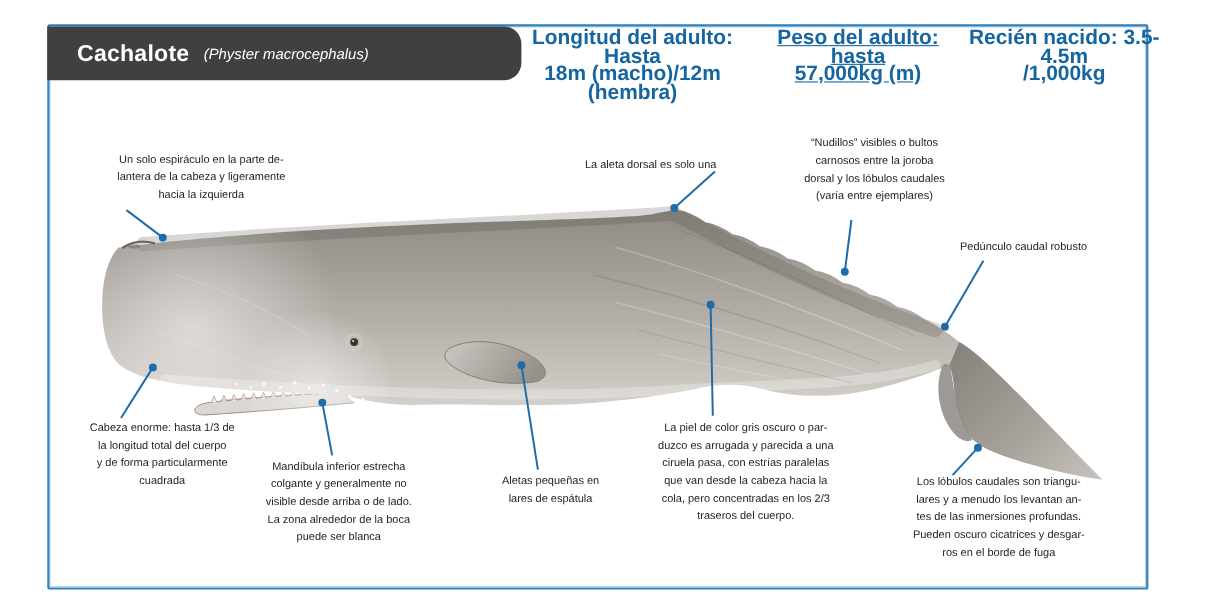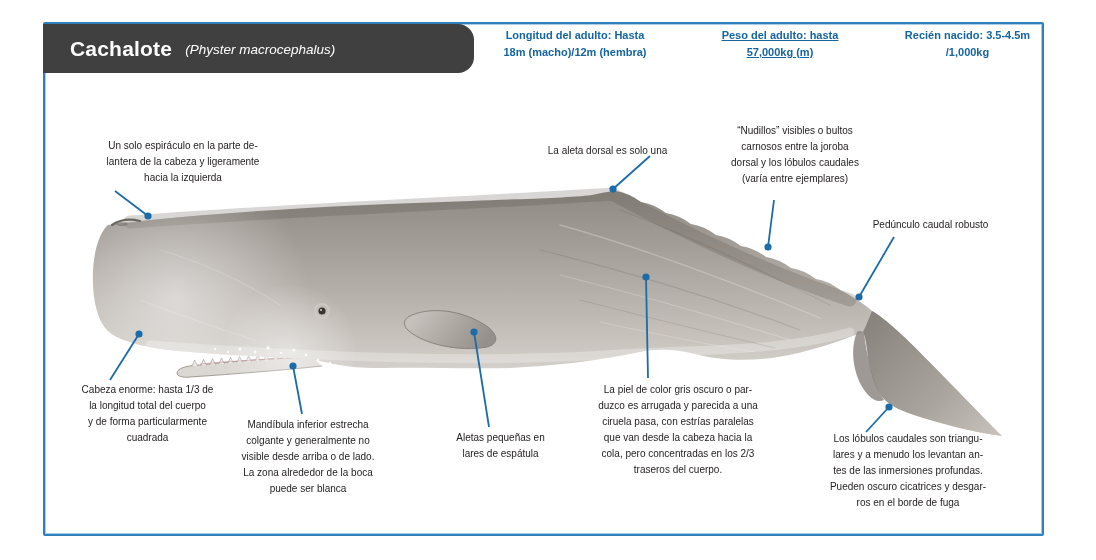--- a/index.html
+++ b/index.html
@@ -15,21 +15,21 @@
   .header {
     position:absolute; left:43px; top:24px; width:431px; height:49px;
     background:#404040; border-radius:0 16px 16px 0;
     display:flex; align-items:center; padding-left:27px; box-sizing:border-box;
     color:#ffffff;
   }
   .header .title { font-size:21px; font-weight:bold; letter-spacing:.2px; }
   .header .subtitle { font-size:13.5px; font-style:italic; margin-left:13px; position:relative; top:1px; }
   .stat {
     position:absolute; top:27px; color:#1565a0; font-weight:bold;
-    font-size:11px; line-height:16.5px; text-align:center; white-space:pre-line;
+    font-size:19px; line-height:16.5px; text-align:center; white-space:pre-line;
   }
   .ann {
     position:absolute; color:#262223; font-size:10px; line-height:15.9px;
     text-align:center; white-space:pre-line;
   }
   svg.scene { position:absolute; left:0; top:0; }
 </style>
 </head>
 <body>
 
@@ -175,21 +175,21 @@
       <line x1="648" y1="378" x2="646" y2="277"></line>
         <circle cx="646" cy="277" r="3.6" stroke="none"></circle>
       <line x1="866" y1="432" x2="889" y2="407"></line>
         <circle cx="889" cy="407" r="3.6" stroke="none"></circle>
     </g>
   </svg>
 
   <div class="ann" style="left:48px;  top:138px; width:270px;">Un solo espiráculo en la parte de-
 lantera de la cabeza y ligeramente
 hacia la izquierda</div>
-  <div class="ann" style="left:500px; top:143px; width:215px;">La aleta dorsal es solo una</div>
+  <div class="ann" style="left:484px; top:143px; width:215px;">La aleta dorsal es solo una</div>
   <div class="ann" style="left:697px; top:123px; width:196px;">“Nudillos” visibles o bultos
 carnosos entre la joroba
 dorsal y los lóbulos caudales
 (varía entre ejemplares)</div>
   <div class="ann" style="left:838px; top:217px; width:185px;">Pedúnculo caudal robusto</div>
   <div class="ann" style="left:40px;  top:382px; width:215px;">Cabeza enorme: hasta 1/3 de
 la longitud total del cuerpo
 y de forma particularmente
 cuadrada</div>
   <div class="ann" style="left:212px; top:417px; width:192px;">Mandíbula inferior estrecha

